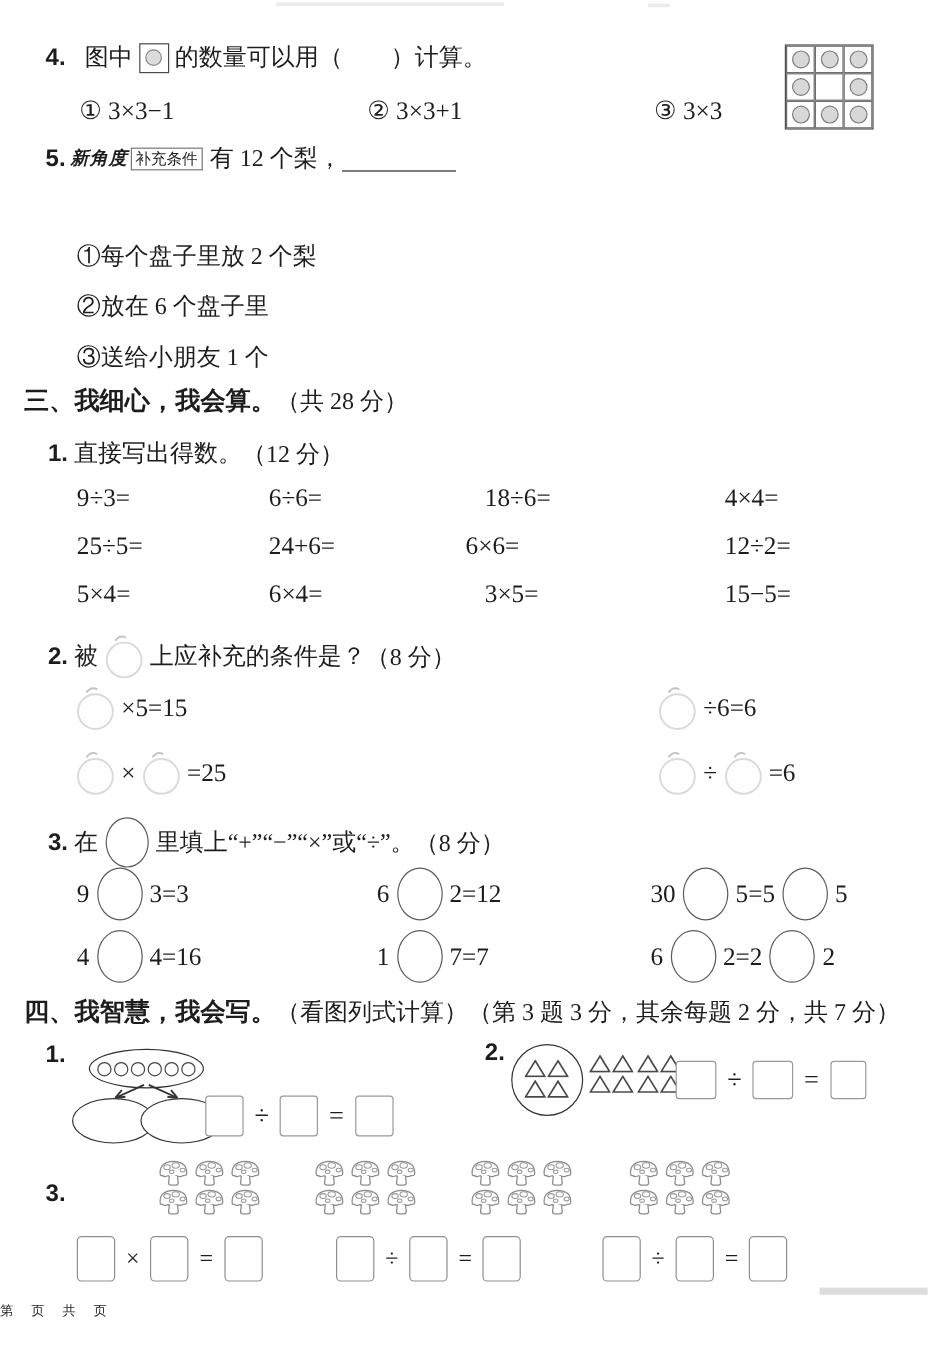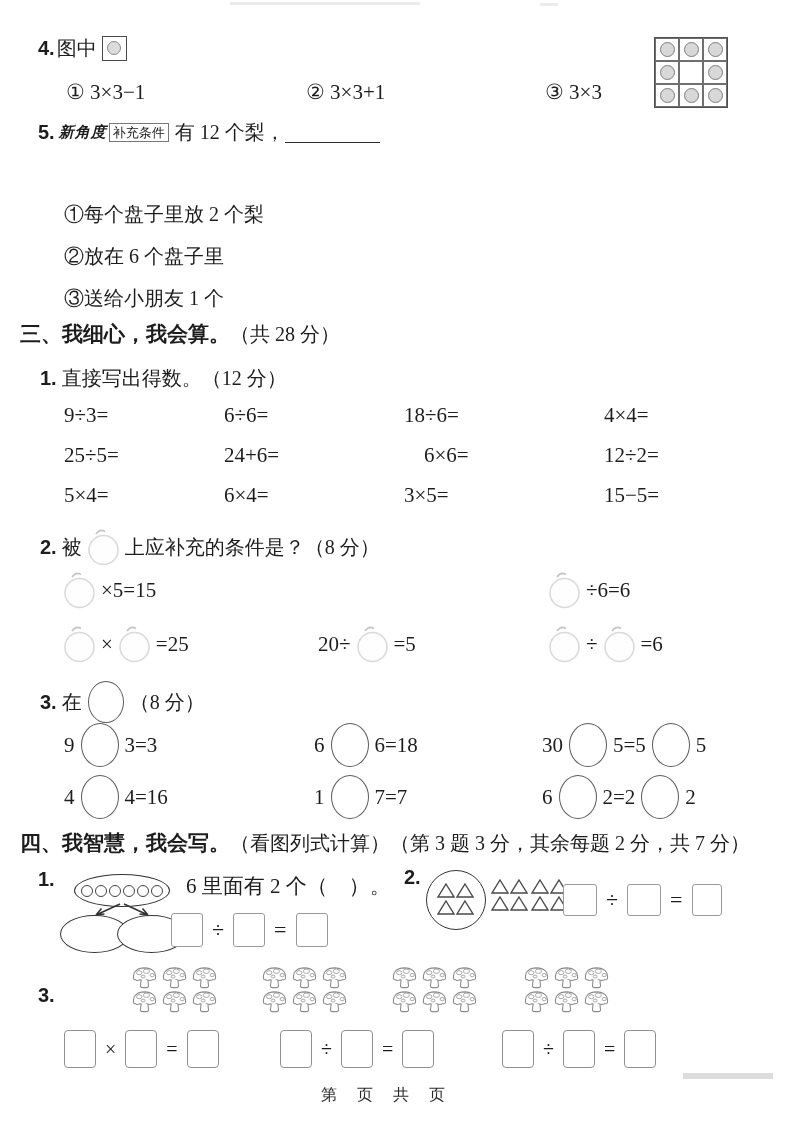--- a/index.html
+++ b/index.html
@@ -38,21 +38,21 @@
   
   .bigoval{border:1.5px solid #333;border-radius:50%;display:flex;align-items:center;justify-content:center;gap:2px;}
   .dot{width:10px;height:10px;border:1.2px solid #444;border-radius:50%;display:inline-block;background:#fff;}
   .oval{border:1.5px solid #333;border-radius:50%;background:#fff;}
   .circ-tri{border:1.5px solid #333;border-radius:50%;display:grid;grid-template-columns:repeat(2,19px);
             grid-auto-rows:17px;place-content:center;background:#fff;}
   .trigroup{display:grid;grid-template-columns:repeat(2,19px);grid-auto-rows:17px;}
   .tri{width:18px;height:15px;}
   .mgroup{display:grid;grid-template-columns:repeat(3,30px);grid-auto-rows:24px;}
   .mush{width:29px;height:25px;}
-  .footer{width:768px;text-align:center;font-size:16px;letter-spacing:2px;color:#2a2a2a;}
+  .footer{width:768px;text-align:left;font-size:11px;letter-spacing:2px;color:#2a2a2a;}
   .artifact{background:#dedede;}
 </style>
 </head>
 <body>
 
 <svg width="0" height="0" style="position:absolute" aria-hidden="true">
   <symbol id="sym-peach" viewBox="0 0 37 40">
     <path d="M11 7 Q15 1.5 20 4.5" fill="none" stroke="#c4c4c4" stroke-width="1.6"></path>
     <circle cx="18.5" cy="23" r="14.5" fill="#fefefe" stroke="#dadada" stroke-width="1.6"></circle>
   </symbol>
@@ -70,24 +70,25 @@
 </svg>
 
 <div class="page">
 
   <div class="abs artifact" style="left:230px;top:2px;width:190px;height:3px;opacity:.6"></div>
   <div class="abs artifact" style="left:540px;top:3px;width:18px;height:3px;opacity:.6"></div>
   <div class="abs" style="left:683px;top:1073px;width:90px;height:6px;background:#cfcfcf;opacity:.7"></div>
 
   <div class="abs row" style="left:38px;top:33px">
     <span class="qn">4.</span>
-    <span class="cn" style="margin-left:2px">图中</span>
+    <span class="cn" style="margin-left:16px">图中</span>
     <span class="sym-box">
         <i></i>
       </span>
+    <span class="cn">的数量可以用（　　）计算。</span>
   </div>
 
   <div class="abs grid9" style="left:654px;top:37px">
     <span class="gcell">
         <span class="gdot"></span>
       </span>
     <span class="gcell">
         <span class="gdot"></span>
       </span>
     <span class="gcell">
@@ -137,21 +138,21 @@
     <span class="cn" style="margin-left:5px">直接写出得数。</span>
     <span class="score">（12 分）</span>
   </div>
 
   <span class="abs expr" style="left:64px;top:403px">9÷3=</span>
   <span class="abs expr" style="left:224px;top:403px">6÷6=</span>
   <span class="abs expr" style="left:404px;top:403px">18÷6=</span>
   <span class="abs expr" style="left:604px;top:403px">4×4=</span>
   <span class="abs expr" style="left:64px;top:443px">25÷5=</span>
   <span class="abs expr" style="left:224px;top:443px">24+6=</span>
-  <span class="abs expr" style="left:424px;top:443px">6×6=</span>
+  <span class="abs expr" style="left:388px;top:443px">6×6=</span>
   <span class="abs expr" style="left:604px;top:443px">12÷2=</span>
   <span class="abs expr" style="left:64px;top:483px">5×4=</span>
   <span class="abs expr" style="left:224px;top:483px">6×4=</span>
   <span class="abs expr" style="left:404px;top:483px">3×5=</span>
   <span class="abs expr" style="left:604px;top:483px">15−5=</span>
 
   <div class="abs row" style="left:40px;top:527px">
     <span class="qn">2.</span>
     <span class="cn" style="margin-left:5px">被</span>
     <svg class="peach" viewBox="0 0 37 40">
@@ -177,54 +178,48 @@
   <div class="abs q2item" style="left:58px;top:624px">
     <svg class="peach" viewBox="0 0 37 40">
         <use href="#sym-peach"></use>
       </svg>
     <span>×</span>
     <svg class="peach" viewBox="0 0 37 40">
         <use href="#sym-peach"></use>
       </svg>
     <span>=25</span>
   </div>
-  <div class="abs q2item" style="left:318px;top:624px">
-    <span>20÷</span>
-    <svg class="peach" viewBox="0 0 37 40">
-        <use href="#sym-peach"></use>
-      </svg>
-    <span>=5</span>
-  </div>
   <div class="abs q2item" style="left:543px;top:624px">
     <svg class="peach" viewBox="0 0 37 40">
         <use href="#sym-peach"></use>
       </svg>
     <span>÷</span>
     <svg class="peach" viewBox="0 0 37 40">
         <use href="#sym-peach"></use>
       </svg>
     <span>=6</span>
   </div>
 
   <div class="abs row" style="left:40px;top:681px">
     <span class="qn">3.</span>
     <span class="cn" style="margin-left:5px">在</span>
     <span class="oval-blank" style="width:34px;height:40px"></span>
+    <span class="cn">里填上“+”“−”“×”或“÷”。</span>
     <span class="score">（8 分）</span>
   </div>
 
   <div class="abs q3item" style="left:64px;top:723px">
     <span>9</span>
     <span class="oval-blank"></span>
     <span>3=3</span>
   </div>
   <div class="abs q3item" style="left:314px;top:723px">
     <span>6</span>
     <span class="oval-blank"></span>
-    <span>6=18</span>
+    <span>2=12</span>
   </div>
   <div class="abs q3item" style="left:542px;top:723px">
     <span>30</span>
     <span class="oval-blank"></span>
     <span>5=5</span>
     <span class="oval-blank"></span>
     <span>5</span>
   </div>
 
   <div class="abs q3item" style="left:64px;top:775px">
@@ -252,21 +247,20 @@
 
   <span class="abs qn" style="left:38px;top:868px">1.</span>
   <div class="abs bigoval" style="left:74px;top:874px;width:94px;height:31px">
     <span class="dot"></span>
       <span class="dot"></span>
       <span class="dot"></span>
       <span class="dot"></span>
       <span class="dot"></span>
       <span class="dot"></span>
   </div>
-  <span class="abs cn" style="left:186px;top:871px;font-size:21px">6 里面有 2 个（　）。</span>
   <svg class="abs" style="left:79px;top:903px" width="86" height="16" viewBox="0 0 86 16">
     <path d="M41 1 L17 12 M17 12 L25.5 11 M17 12 L22.5 5.5" stroke="#333" stroke-width="1.6" fill="none"></path>
     <path d="M45 1 L69 12 M69 12 L60.5 11 M69 12 L63.5 5.5" stroke="#333" stroke-width="1.6" fill="none"></path>
   </svg>
   <div class="abs oval" style="left:60px;top:915px;width:67px;height:36px"></div>
   <div class="abs oval" style="left:117px;top:915px;width:67px;height:36px"></div>
   <div class="abs eq" style="left:171px;top:913px">
     <span class="abox"></span>
     <span>÷</span>
     <span class="abox"></span>

